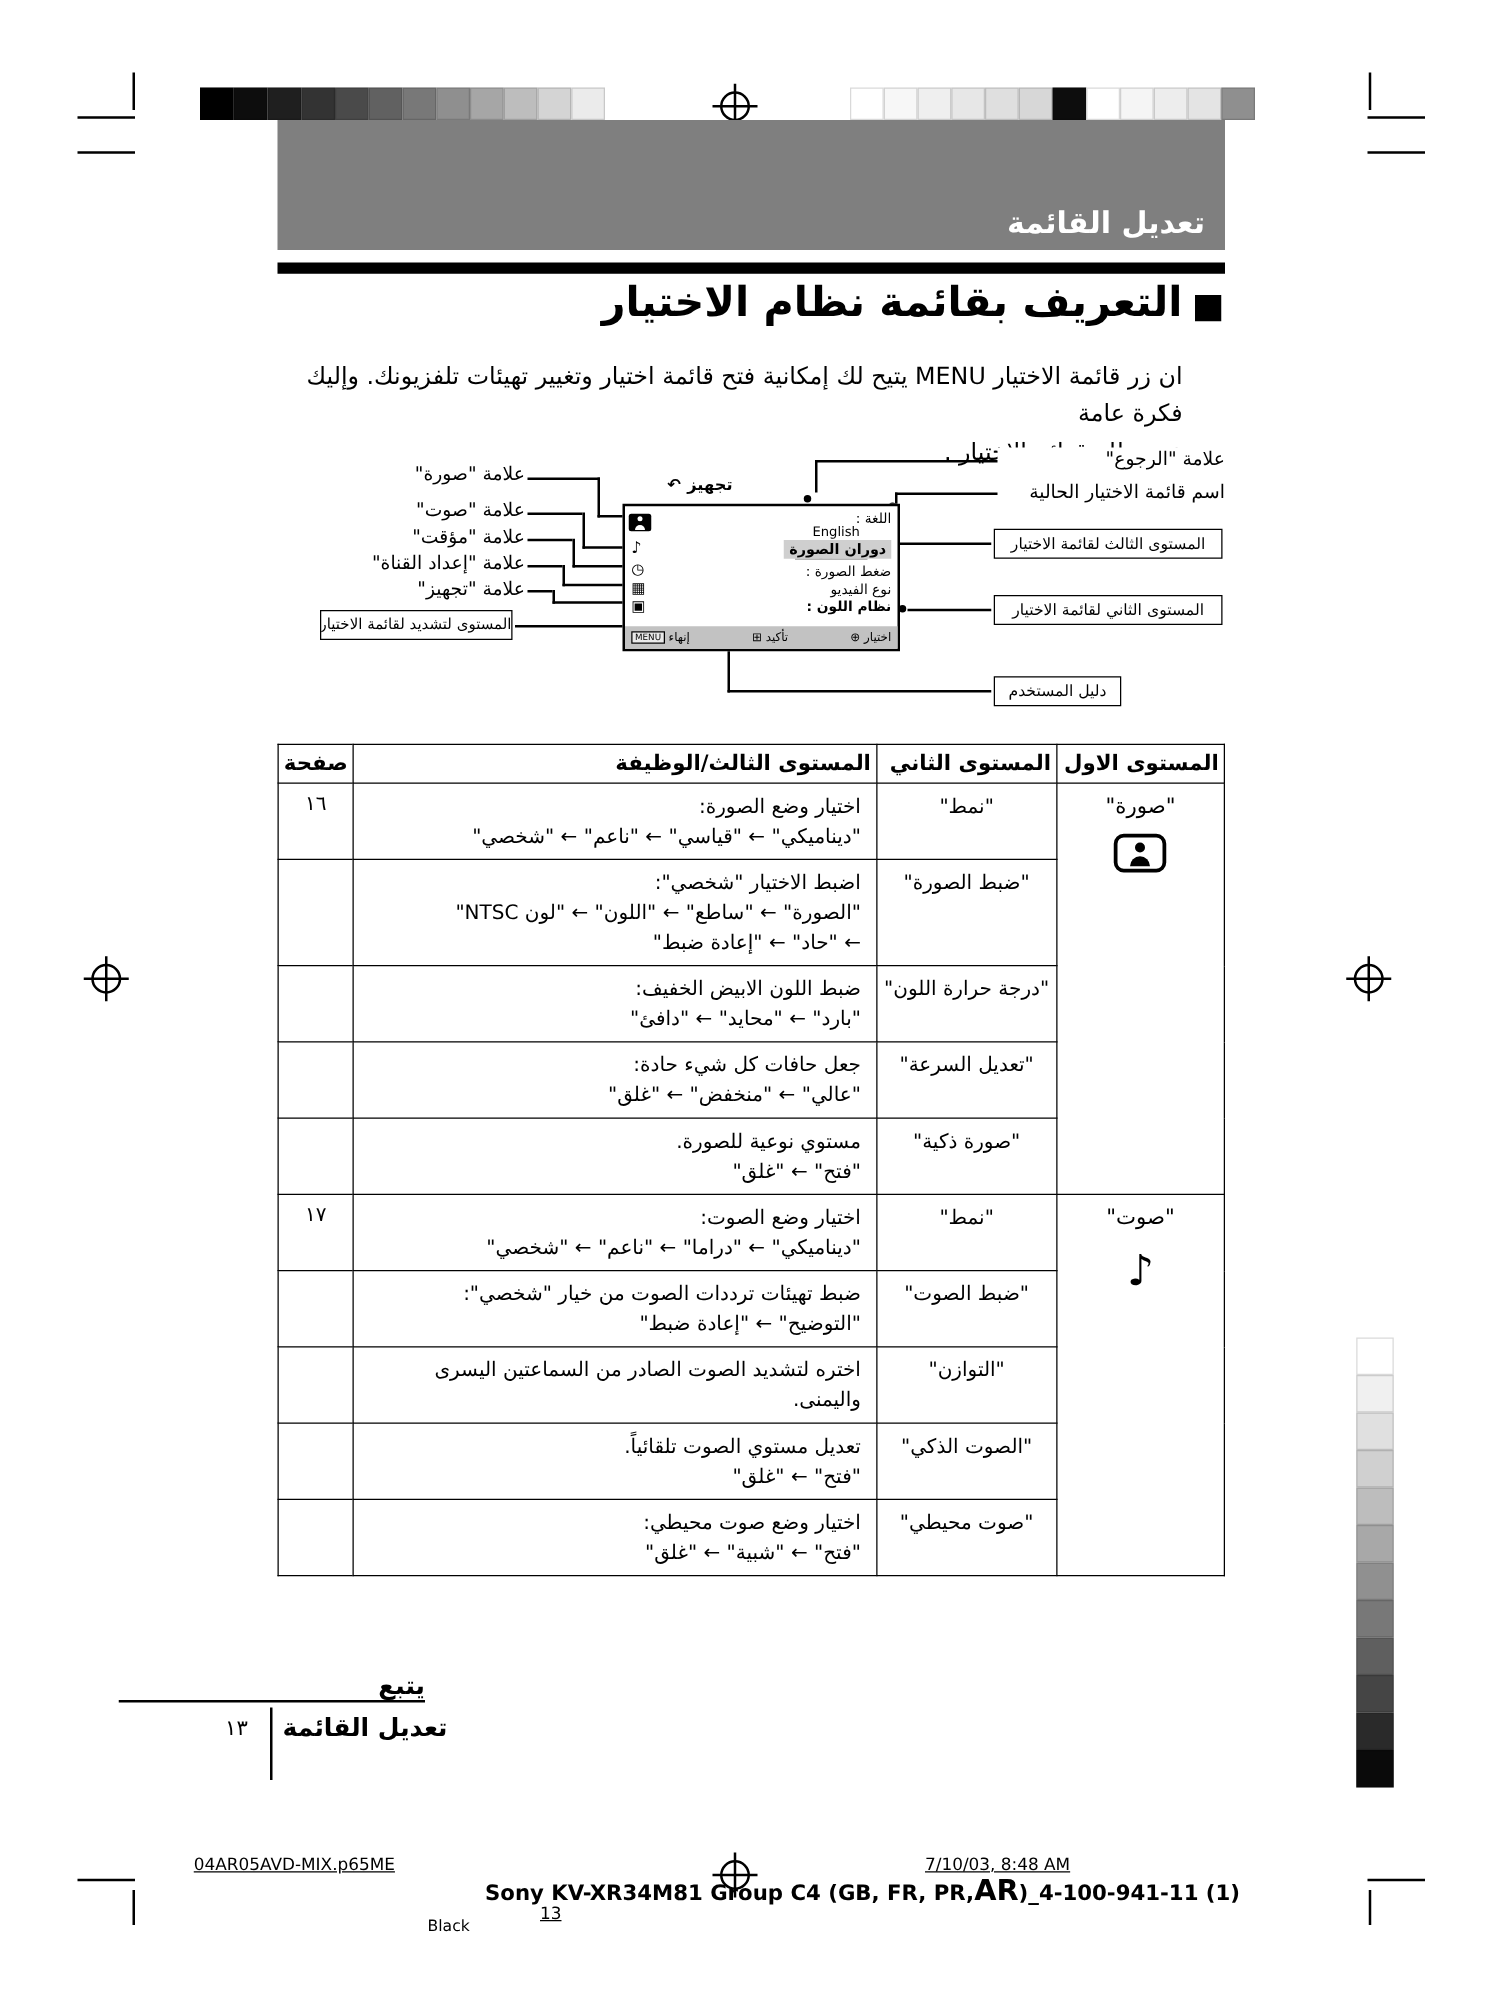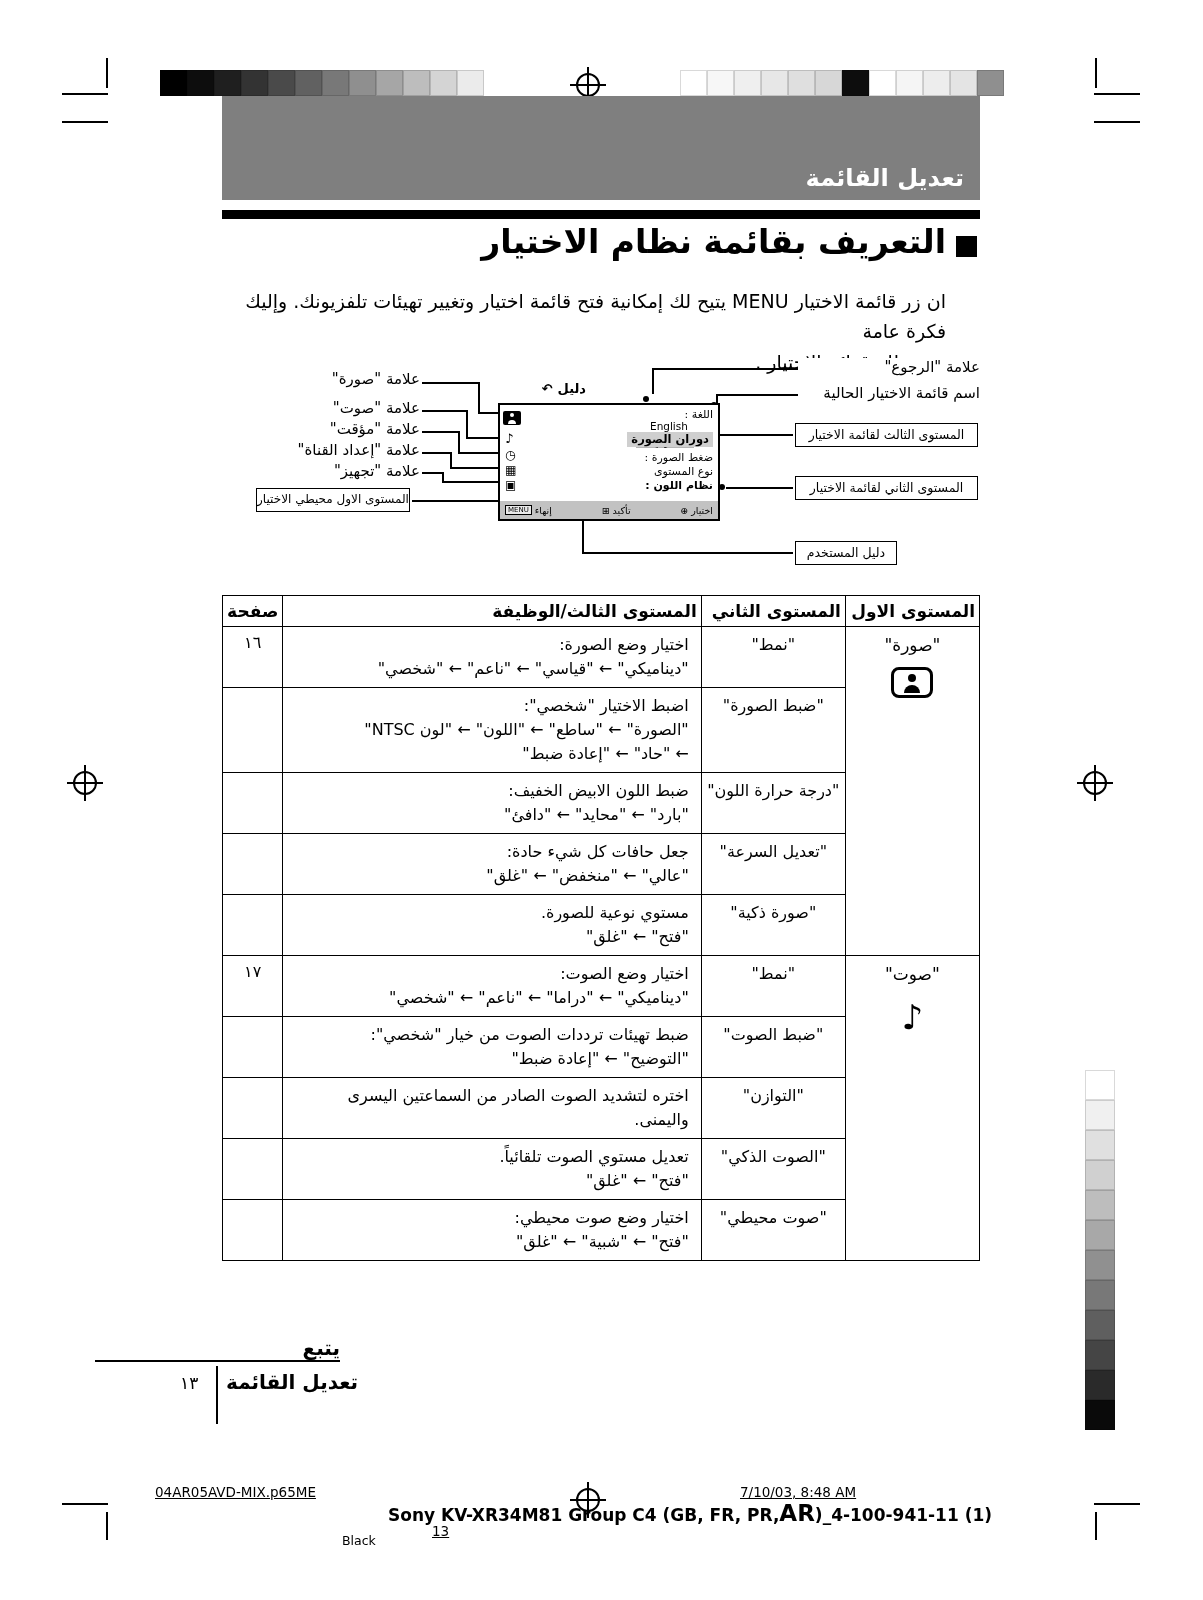--- a/index.html
+++ b/index.html
@@ -153,21 +153,21 @@
   <div class="intro">
     <div>ان زر قائمة الاختيار MENU يتيح لك إمكانية فتح قائمة اختيار وتغيير تهيئات تلفزيونك.  وإليك فكرة عامة</div>
     <div>عن نظام قوائم الاختيار .</div>
   </div>
 
   <div class="callout right-al" style="left:253px;top:370px;width:167px;">علامة "صورة"</div>
   <div class="callout right-al" style="left:253px;top:399px;width:167px;">علامة "صوت"</div>
   <div class="callout right-al" style="left:253px;top:420px;width:167px;">علامة "مؤقت"</div>
   <div class="callout right-al" style="left:253px;top:441px;width:167px;">علامة "إعداد القناة"</div>
   <div class="callout right-al" style="left:253px;top:462px;width:167px;">علامة "تجهيز"</div>
-  <div class="callout boxed" style="left:256px;top:488px;width:154px;height:24px;font-size:12px;line-height:21px;">المستوى الاول محيطي الاختيار</div>
+  <div class="callout boxed" style="left:256px;top:488px;width:154px;height:24px;font-size:12px;line-height:21px;">المستوى لتشديد لقائمة الاختيار</div>
 
   <div class="ln" style="left:422px;top:382px;width:58px;height:2px;"></div>
   <div class="ln" style="left:478px;top:382px;width:2px;height:32px;"></div>
   <div class="ln" style="left:478px;top:412px;width:22px;height:2px;"></div>
   <div class="ln" style="left:422px;top:410px;width:44px;height:2px;"></div>
   <div class="ln" style="left:466px;top:410px;width:2px;height:29px;"></div>
   <div class="ln" style="left:466px;top:437px;width:34px;height:2px;"></div>
   <div class="ln" style="left:422px;top:431px;width:36px;height:2px;"></div>
   <div class="ln" style="left:458px;top:431px;width:2px;height:23px;"></div>
   <div class="ln" style="left:458px;top:452px;width:42px;height:2px;"></div>
@@ -194,39 +194,39 @@
   <div class="ln" style="left:712px;top:434px;width:81px;height:2px;"></div>
   <div class="dot" style="left:705px;top:431px;"></div>
   <div class="ln" style="left:726px;top:487px;width:67px;height:2px;"></div>
   <div class="dot" style="left:719px;top:484px;"></div>
   <div class="ln" style="left:582px;top:552px;width:211px;height:2px;"></div>
   <div class="ln" style="left:582px;top:520px;width:2px;height:34px;"></div>
   <div class="dot" style="left:577px;top:514px;"></div>
   <div class="dot" style="left:643px;top:396px;"></div>
 
   <div class="menu-title">
-    <span>دليل</span>
+    <span>تجهيز</span>
     <span>↶</span>
   </div>
   <div class="menu-box">
     <div class="mi-pic">
         <div class="head"></div>
         <div class="body"></div>
       </div>
     <span class="mi" style="left:5px;top:27px;font-size:13px;">♪</span>
     <span class="mi" style="left:5px;top:44px;">◷</span>
     <span class="mi" style="left:5px;top:59px;">▦</span>
     <span class="mi" style="left:5px;top:74px;">▣</span>
 
     <div class="menu-item" style="right:5px;top:3px;font-size:11px;">اللغة :</div>
     <div class="menu-item" style="left:150px;top:15px;font-size:10.5px;direction:ltr;">English</div>
     <div class="menu-item" style="left:136px;top:29px;width:58px;height:14px;background:#b5b5b5;text-align:center;font-size:10.5px;line-height:14px;">عربي</div>
     <div class="menu-item" style="right:5px;top:27px;font-size:11.5px;font-weight:bold;background:#cfcfcf;padding:0 4px;line-height:15px;">دوران الصورة</div>
     <div class="menu-item" style="right:5px;top:46px;font-size:11px;">ضغط الصورة :</div>
-    <div class="menu-item" style="right:5px;top:60px;font-size:11px;">نوع المستوى</div>
+    <div class="menu-item" style="right:5px;top:60px;font-size:11px;">نوع الفيديو</div>
     <div class="menu-item" style="right:5px;top:74px;font-size:11px;font-weight:bold;">نظام اللون :</div>
 
     <div class="menu-bar">
       <span class="grp">
         <span>اختيار</span>
         <span>⊕</span>
       </span>
       <span class="grp">
         <span>تأكيد</span>
         <span>⊞</span>

